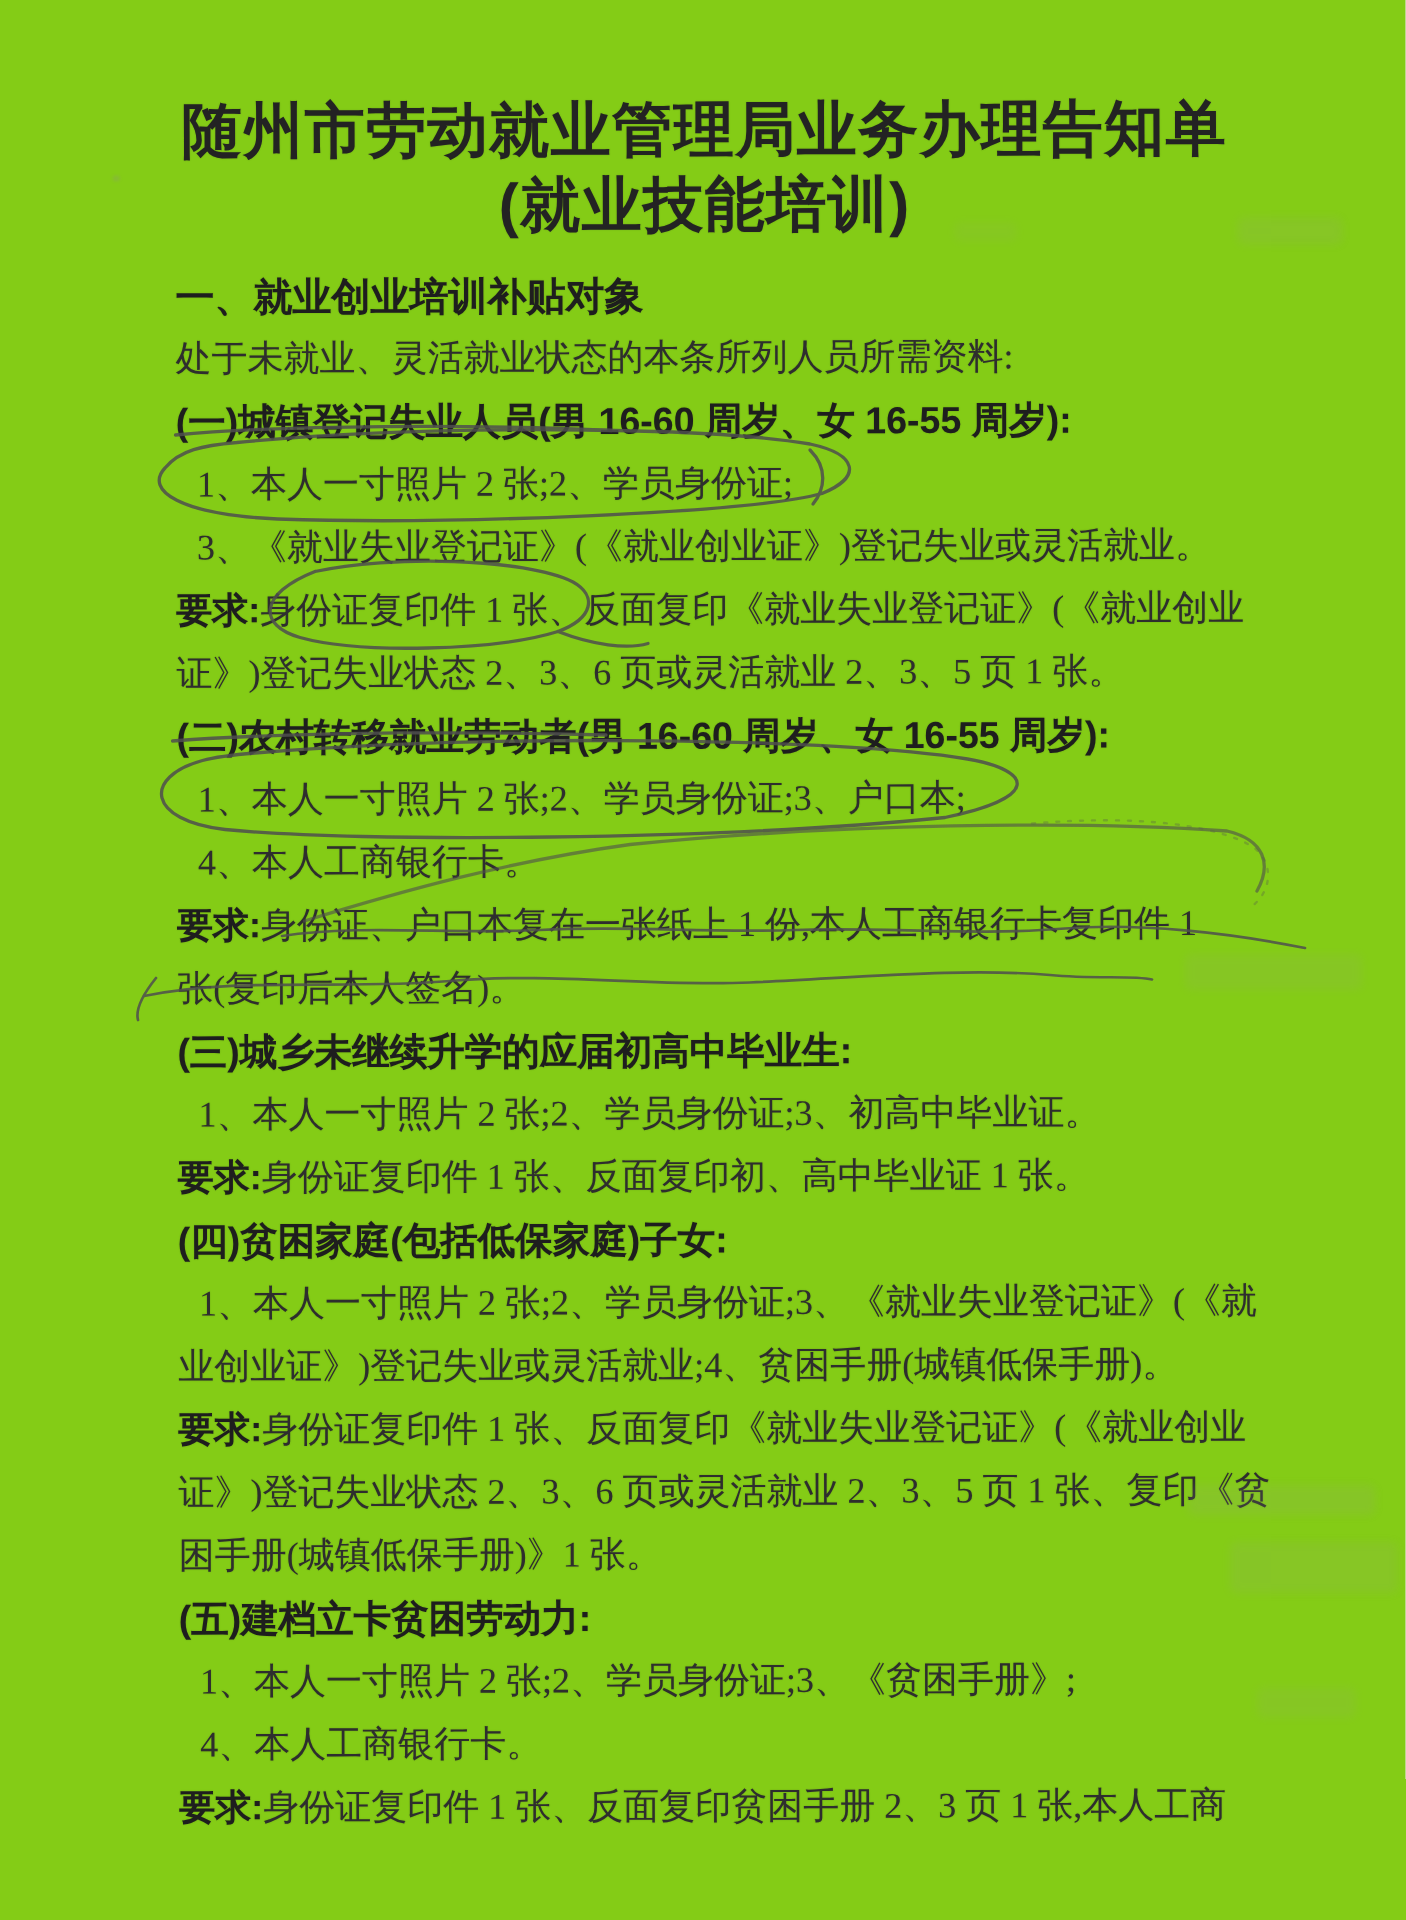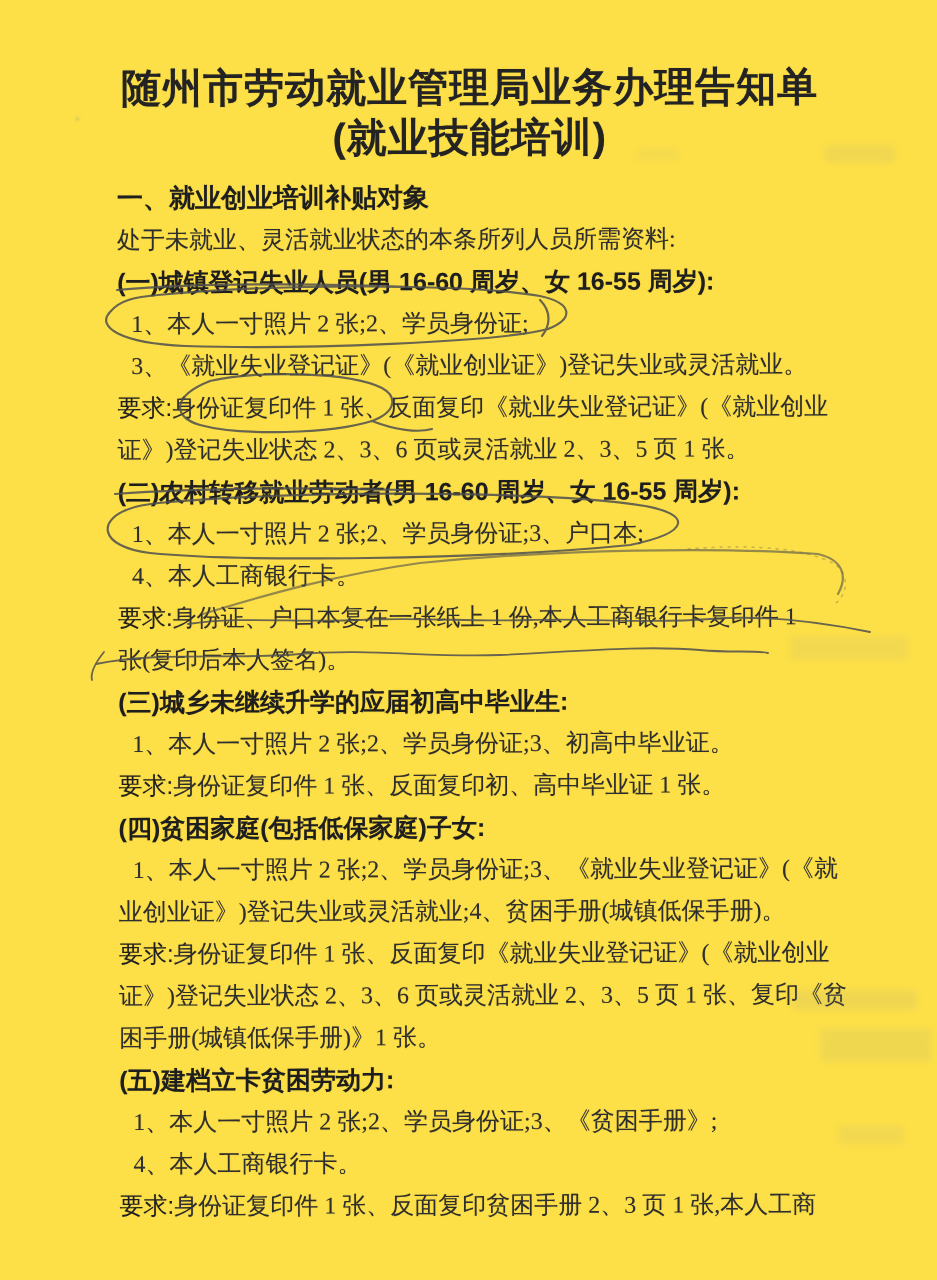--- a/index.html
+++ b/index.html
@@ -1,20 +1,20 @@
 <!DOCTYPE html>
 <html><head>
 <meta charset="utf-8">
 <style>
   html,body{margin:0;padding:0;background:#e8e8e8;}
   .page{
     position:relative;
     width:937px;height:1280px;
     margin:0 auto;
-    background:#fde047;
+    background:#84cc16;
     overflow:hidden;
     font-family:"Liberation Serif","DejaVu Serif",serif;
     color:#2e2e2e;
   }
   .content{
     position:absolute;left:118px;top:0;width:766px;
     transform:rotate(-0.15deg);
     text-shadow:0 0 1px rgba(30,30,30,.28);
   }
   .title-block{transform:translateX(-30px);}
@@ -35,21 +35,21 @@
     font-family:"Liberation Sans","DejaVu Sans",sans-serif;
     font-weight:700;font-size:26px;color:#1e1e1e;
   }
   .ghead{
     font-family:"Liberation Sans","DejaVu Sans",sans-serif;
     font-weight:700;font-size:25px;color:#1e1e1e;
   }
   .ind{padding-left:14px;}
   .req-label{
     font-family:"Liberation Sans","DejaVu Sans",sans-serif;
-    font-weight:400;color:#1e1e1e;
+    font-weight:700;color:#1e1e1e;
   }
   .pen-overlay{
     position:absolute;left:0;top:0;width:937px;height:1280px;
     pointer-events:none;
   }
   .smudge{
     position:absolute;background:#9a9a96;
     filter:blur(3px);border-radius:4px;pointer-events:none;
   }
   .speck{

